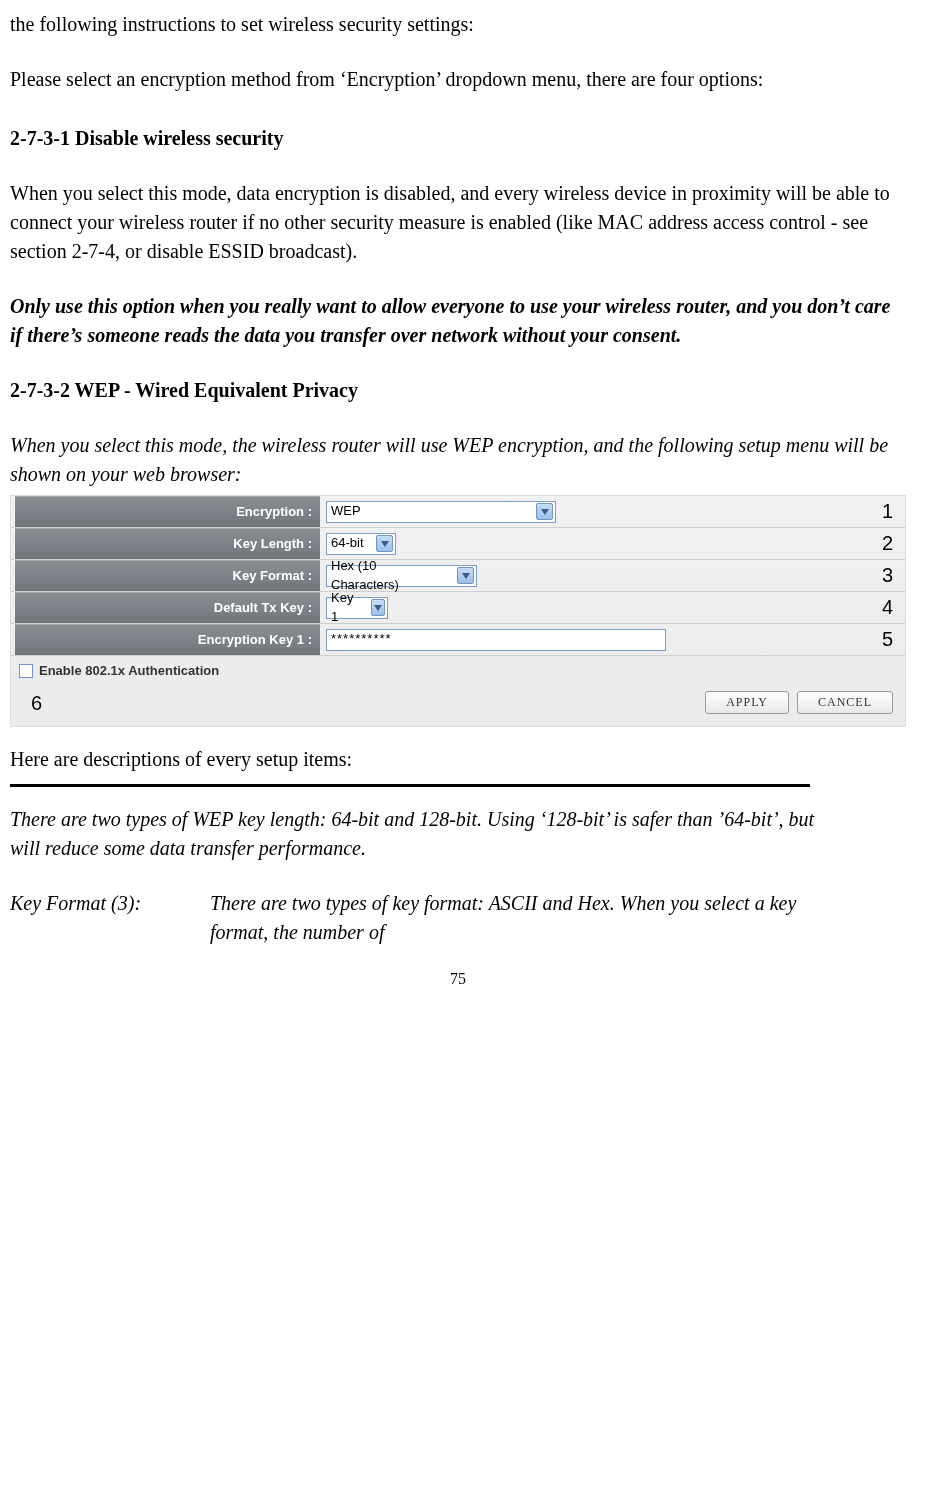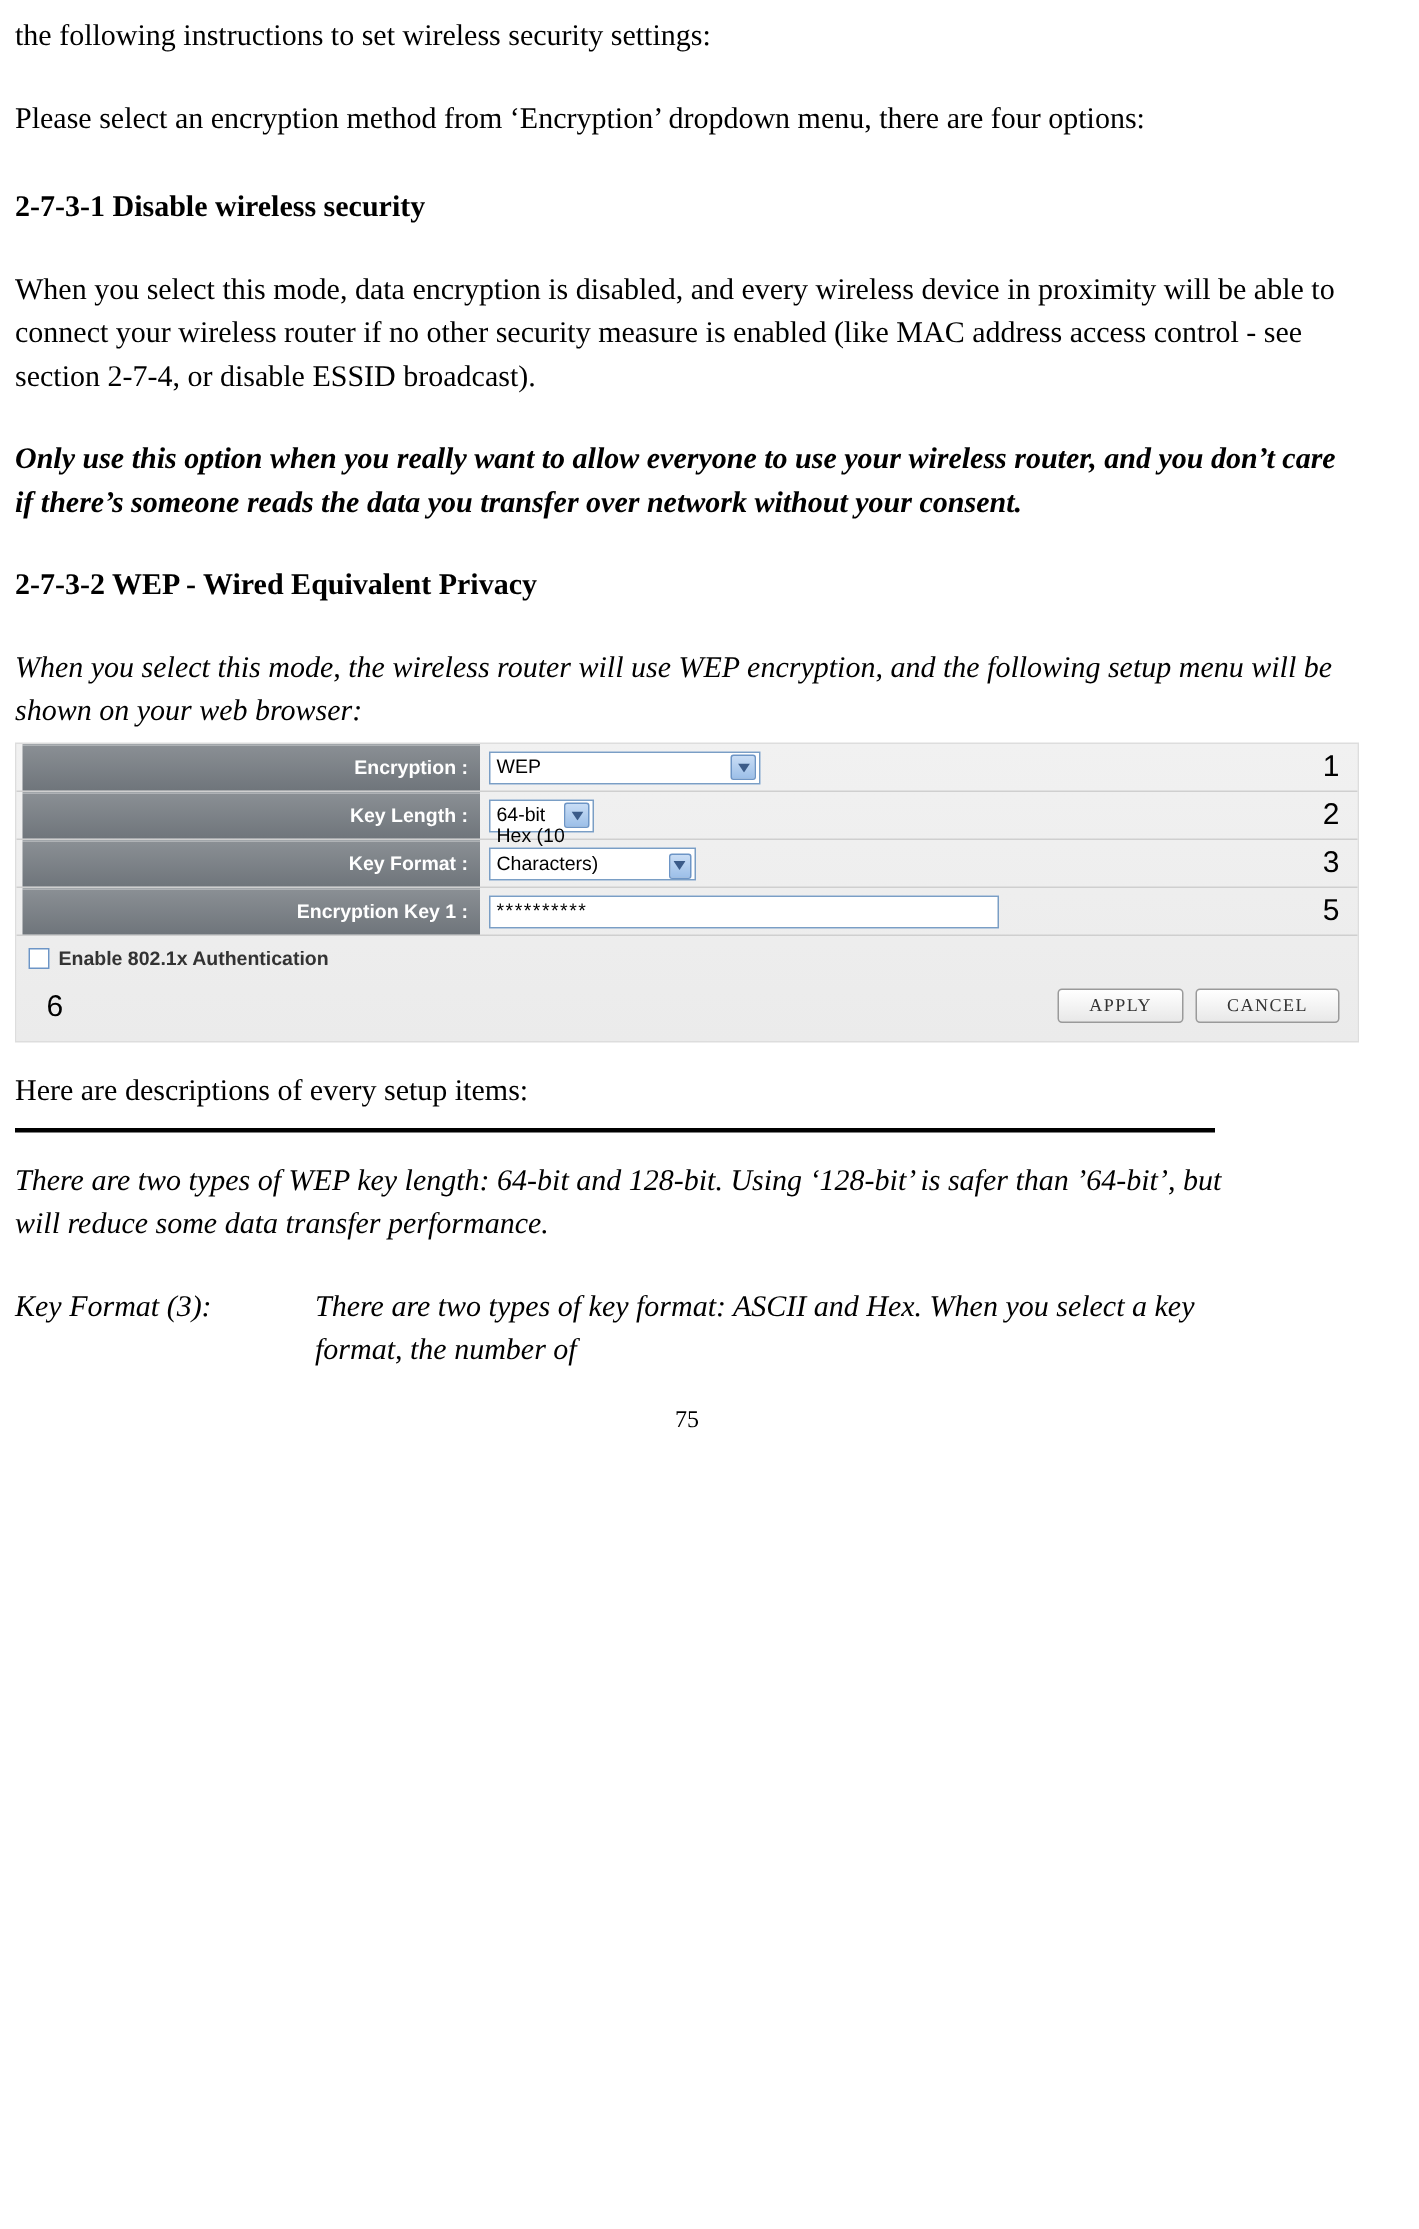--- a/index.html
+++ b/index.html
@@ -156,21 +156,21 @@
 <p class="para">When you select this mode, data encryption is disabled, and every wireless device in proximity will be able to connect your wireless router if no other security measure is enabled (like MAC address access control - see section 2-7-4, or disable ESSID broadcast).</p>
 <p class="para italic-bold">Only use this option when you really want to allow everyone to use your wireless router, and you don’t care if there’s someone reads the data you transfer over network without your consent.</p>
 
 <p class="heading">2-7-3-2 WEP - Wired Equivalent Privacy</p>
 <p class="para" style="margin-bottom:6px;font-style:italic;">When you select this mode, the wireless router will use WEP encryption, and the following setup menu will be shown on your web browser:</p>
 
 <div class="screenshot">
   <div class="form-row">
     <div class="form-label">Encryption :</div>
     <div class="form-control-area">
-      <div class="fake-select" style="width:181px;gap:17px;">
+      <div class="fake-select" style="width:230px;gap:17px;">
         <span class="sel-text">WEP</span>
         <span style="flex:1"></span>
         <span class="sel-btn">
             <svg viewBox="0 0 8 6">
               <path d="M0 0 L8 0 L4 6 Z" fill="#3b5b88"></path>
             </svg>
           </span>
       </div>
       <span class="callout">1</span>
     </div>
@@ -188,33 +188,48 @@
             </svg>
           </span>
       </div>
       <span class="callout">2</span>
     </div>
   </div>
 
   <div class="form-row">
     <div class="form-label">Key Format :</div>
     <div class="form-control-area">
-      <div class="fake-select" style="width:138px;align-items:flex-end;">
+      <div class="fake-select" style="width:151px;">
         <span class="sel-text">Hex (10 Characters)</span>
         <span style="flex:1"></span>
         <span class="sel-btn">
             <svg viewBox="0 0 8 6">
               <path d="M0 0 L8 0 L4 6 Z" fill="#3b5b88"></path>
             </svg>
           </span>
       </div>
       <span class="callout">3</span>
     </div>
   </div>
 
+  <div class="form-row">
+    <div class="form-label">Default Tx Key :</div>
+    <div class="form-control-area">
+      <div class="fake-select" style="width:62px;">
+        <span class="sel-text">Key 1</span>
+        <span style="flex:1"></span>
+        <span class="sel-btn">
+            <svg viewBox="0 0 8 6">
+              <path d="M0 0 L8 0 L4 6 Z" fill="#3b5b88"></path>
+            </svg>
+          </span>
+      </div>
+      <span class="callout">4</span>
+    </div>
+  </div>
 
   <div class="form-row">
     <div class="form-label">Encryption Key 1 :</div>
     <div class="form-control-area">
       <div class="fake-input" style="width:340px;">**********</div>
       <span class="callout">5</span>
     </div>
   </div>
 
   <div class="checkbox-row">

